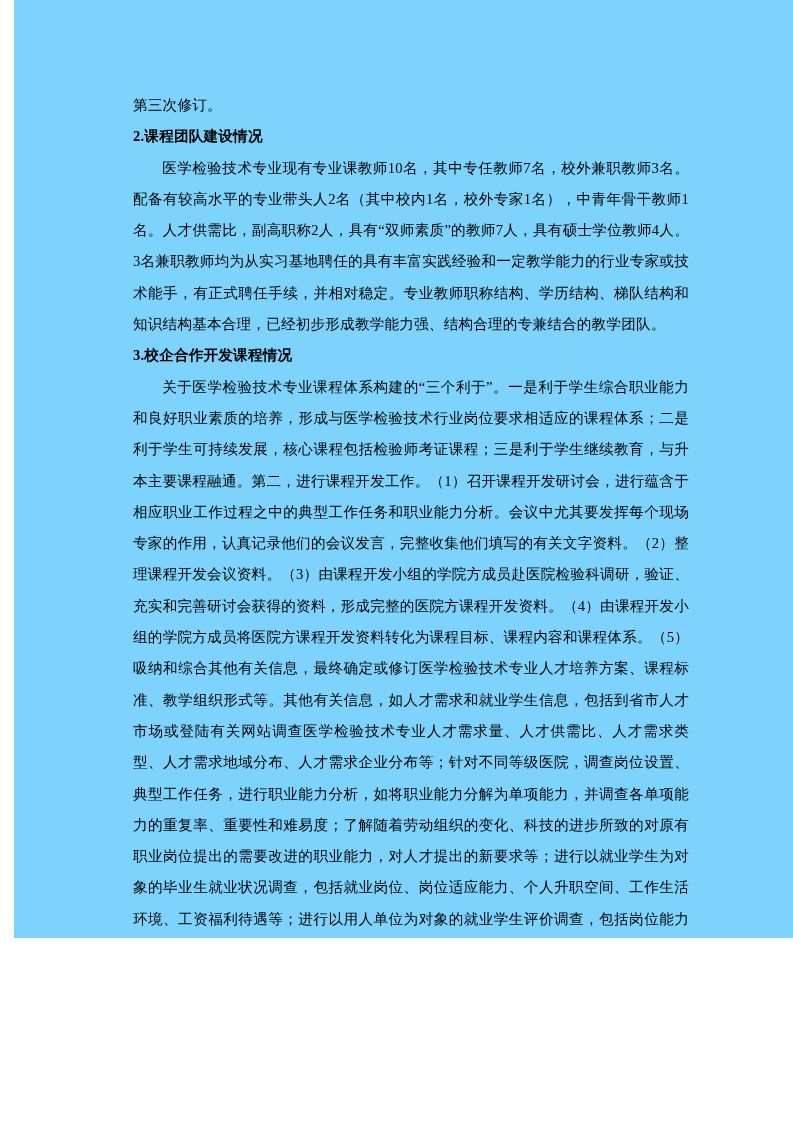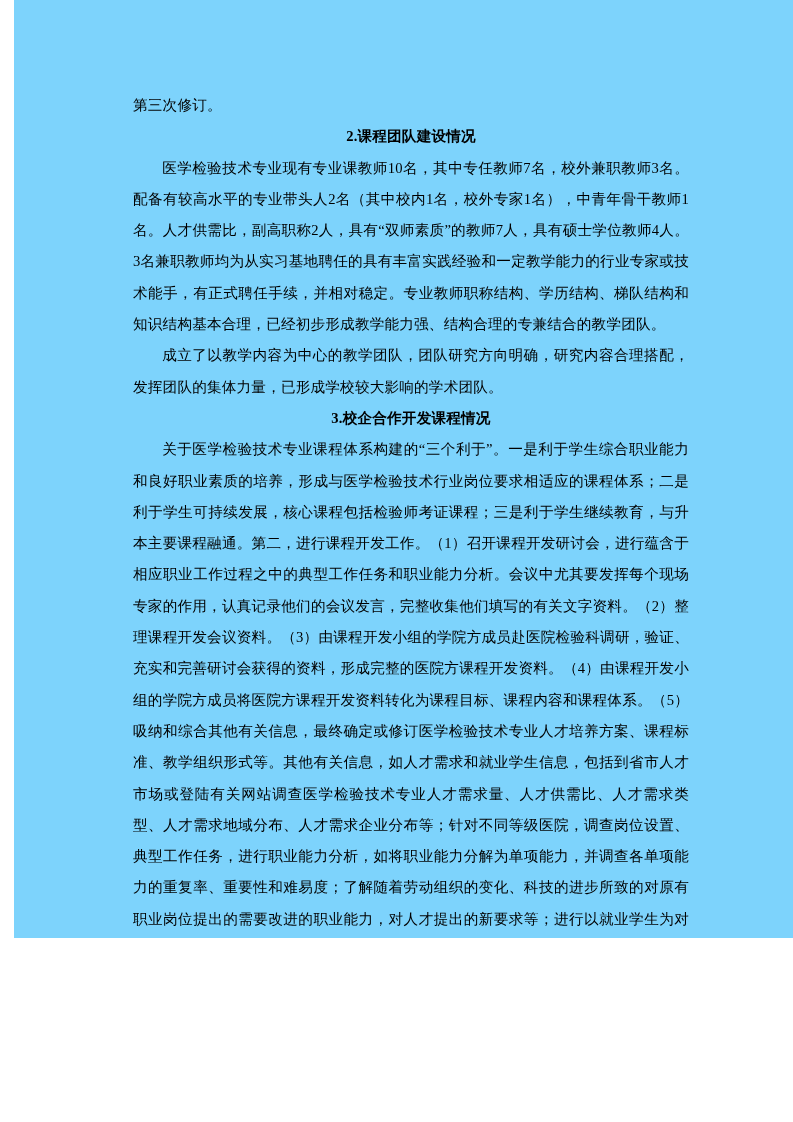--- a/index.html
+++ b/index.html
@@ -24,34 +24,33 @@
   }
   .content p {
     margin: 0;
     font-size: 14.6px;
     line-height: 31.3px;
     text-align: justify;
     letter-spacing: 0.2px;
   }
   p.heading {
     font-weight: bold;
-    text-align: center;
+    text-align: left;
   }
   p.plain {
     text-align: left;
   }
   p.indent {
     text-indent: 2em;
   }
 </style>
 </head>
 <body>
 
 <div class="page">
   <div class="content">
     <p class="plain">第三次修订。</p>
     <p class="heading">2.课程团队建设情况</p>
     <p class="indent">医学检验技术专业现有专业课教师10名，其中专任教师7名，校外兼职教师3名。配备有较高水平的专业带头人2名（其中校内1名，校外专家1名），中青年骨干教师1名。人才供需比，副高职称2人，具有“双师素质”的教师7人，具有硕士学位教师4人。3名兼职教师均为从实习基地聘任的具有丰富实践经验和一定教学能力的行业专家或技术能手，有正式聘任手续，并相对稳定。专业教师职称结构、学历结构、梯队结构和知识结构基本合理，已经初步形成教学能力强、结构合理的专兼结合的教学团队。</p>
-    <p class="indent">成立了以教学内容为中心的教学团队，团队研究方向明确，研究内容合理搭配，发挥团队的集体力量，已形成学校较大影响的学术团队。</p>
     <p class="heading">3.校企合作开发课程情况</p>
     <p class="indent">关于医学检验技术专业课程体系构建的“三个利于”。一是利于学生综合职业能力和良好职业素质的培养，形成与医学检验技术行业岗位要求相适应的课程体系；二是利于学生可持续发展，核心课程包括检验师考证课程；三是利于学生继续教育，与升本主要课程融通。第二，进行课程开发工作。（1）召开课程开发研讨会，进行蕴含于相应职业工作过程之中的典型工作任务和职业能力分析。会议中尤其要发挥每个现场专家的作用，认真记录他们的会议发言，完整收集他们填写的有关文字资料。（2）整理课程开发会议资料。（3）由课程开发小组的学院方成员赴医院检验科调研，验证、充实和完善研讨会获得的资料，形成完整的医院方课程开发资料。（4）由课程开发小组的学院方成员将医院方课程开发资料转化为课程目标、课程内容和课程体系。（5）吸纳和综合其他有关信息，最终确定或修订医学检验技术专业人才培养方案、课程标准、教学组织形式等。其他有关信息，如人才需求和就业学生信息，包括到省市人才市场或登陆有关网站调查医学检验技术专业人才需求量、人才供需比、人才需求类型、人才需求地域分布、人才需求企业分布等；针对不同等级医院，调查岗位设置、典型工作任务，进行职业能力分析，如将职业能力分解为单项能力，并调查各单项能力的重复率、重要性和难易度；了解随着劳动组织的变化、科技的进步所致的对原有职业岗位提出的需要改进的职业能力，对人才提出的新要求等；进行以就业学生为对象的毕业生就业状况调查，包括就业岗位、岗位适应能力、个人升职空间、工作生活环境、工资福利待遇等；进行以用人单位为对象的就业学生评价调查，包括岗位能力评价、综合素质评价、发展前景评价和同类学生优劣评价等；利用医学检验技术示范性特色专业建设平台，设置合作企业栏目，及时了解企业发展动态和人才需求等</p>
   </div>
 </div>
 
 </body></html>

